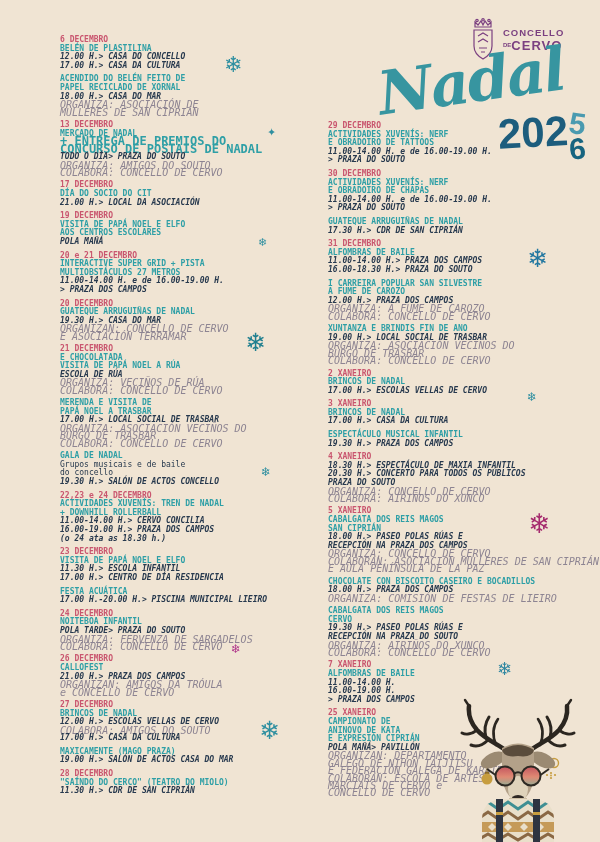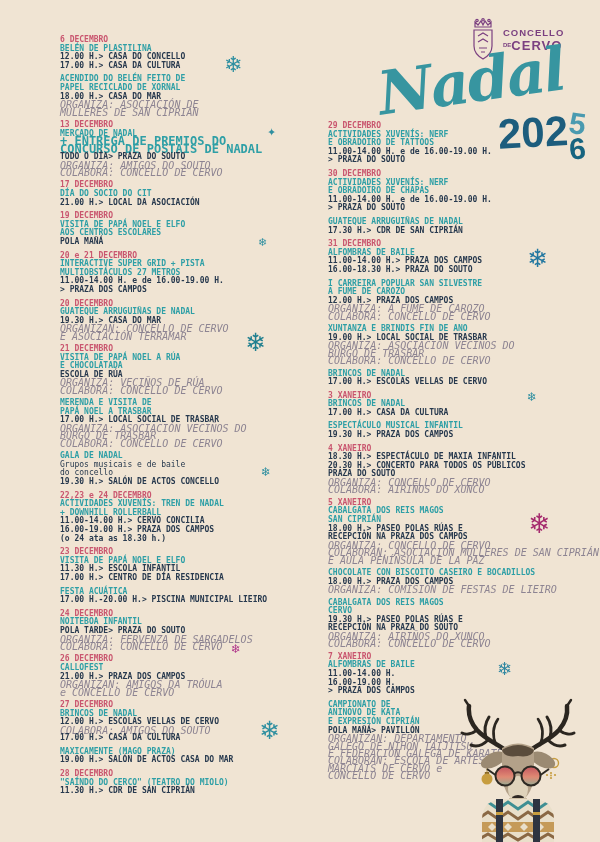--- a/index.html
+++ b/index.html
@@ -11,21 +11,21 @@
   .poster{position:relative;width:600px;height:842px;background:var(--background);
     overflow:hidden;font-family:"DejaVu Sans Mono",monospace;}
   .col{position:absolute;font-size:8px;font-weight:bold;line-height:8.6px;color:var(--body);}
   .col-left{left:60px;top:36px;width:262px;}
   .col-right{left:328px;top:122px;width:268px;}
   .event{margin-bottom:5px;}
   .line{white-space:nowrap;}
   .l-date{color:var(--date);}
   .l-title{color:var(--title);}
   .l-small{color:var(--title);font-size:12px;line-height:7.4px;}
-  .l-bold{color:var(--body);}
+  .l-bold{color:var(--body);font-style:italic;}
   .l-plain{color:var(--body);font-weight:normal;}
   .l-credit{color:var(--credit);font-weight:normal;font-style:italic;font-size:10px;line-height:7.4px;}
   .logo{position:absolute;left:468px;top:18px;display:flex;align-items:center;gap:5px;color:var(--logo);}
   .logo-text{font-family:"Liberation Sans",sans-serif;line-height:1;}
   .logo-line1{font-size:9.5px;font-weight:bold;letter-spacing:1px;}
   .logo-line2{font-size:13px;font-weight:bold;letter-spacing:1px;margin-top:1px;}
   .logo-de{font-size:6px;vertical-align:3px;letter-spacing:0;}
   .script-title{position:absolute;left:356px;top:46px;width:230px;text-align:center;
     font-family:"DejaVu Serif",serif;font-style:italic;font-weight:bold;font-size:60px;
     color:var(--script);transform:rotate(-8deg);letter-spacing:-2px;}
@@ -114,22 +114,22 @@
       </div>
       <div class="event">
         <div class="line l-date">20 DECEMBRO</div>
         <div class="line l-title">GUATEQUE ARRUGUIÑAS DE NADAL</div>
         <div class="line l-bold">19.30 H.&gt; CASA DO MAR</div>
         <div class="line l-credit">ORGANIZAN: CONCELLO DE CERVO</div>
         <div class="line l-credit">E ASOCIACIÓN TERRAMAR</div>
       </div>
       <div class="event">
         <div class="line l-date">21 DECEMBRO</div>
+        <div class="line l-title">E CHOCOLATADA</div>
         <div class="line l-title">VISITA DE PAPÁ NOEL A RÚA</div>
-        <div class="line l-title">E CHOCOLATADA</div>
         <div class="line l-bold">ESCOLA DE RÚA</div>
         <div class="line l-credit">ORGANIZA: VECIÑOS DE RÚA</div>
         <div class="line l-credit">COLABORA: CONCELLO DE CERVO</div>
       </div>
       <div class="event">
         <div class="line l-title">MERENDA E VISITA DE</div>
         <div class="line l-title">PAPÁ NOEL A TRASBAR</div>
         <div class="line l-bold">17.00 H.&gt; LOCAL SOCIAL DE TRASBAR</div>
         <div class="line l-credit">ORGANIZA: ASOCIACIÓN VECIÑOS DO</div>
         <div class="line l-credit">BURGO DE TRASBAR</div>
@@ -223,20 +223,21 @@
         <div class="line l-credit">COLABORA: CONCELLO DE CERVO</div>
       </div>
       <div class="event">
         <div class="line l-title">XUNTANZA E BRINDIS FIN DE ANO</div>
         <div class="line l-bold">19.00 H.&gt; LOCAL SOCIAL DE TRASBAR</div>
         <div class="line l-credit">ORGANIZA: ASOCIACIÓN VECIÑOS DO</div>
         <div class="line l-credit">BURGO DE TRASBAR</div>
         <div class="line l-credit">COLABORA: CONCELLO DE CERVO</div>
       </div>
       <div class="event">
+        <div class="line l-date">2 XANEIRO</div>
         <div class="line l-title">BRINCOS DE NADAL</div>
         <div class="line l-bold">17.00 H.&gt; ESCOLAS VELLAS DE CERVO</div>
       </div>
       <div class="event">
         <div class="line l-date">3 XANEIRO</div>
         <div class="line l-title">BRINCOS DE NADAL</div>
         <div class="line l-bold">17.00 H.&gt; CASA DA CULTURA</div>
       </div>
       <div class="event">
         <div class="line l-title">ESPECTÁCULO MUSICAL INFANTIL</div>
@@ -274,20 +275,21 @@
         <div class="line l-credit">COLABORA: CONCELLO DE CERVO</div>
       </div>
       <div class="event">
         <div class="line l-date">7 XANEIRO</div>
         <div class="line l-title">ALFOMBRAS DE BAILE</div>
         <div class="line l-bold">11.00-14.00 H.</div>
         <div class="line l-bold">16.00-19.00 H.</div>
         <div class="line l-bold">&gt; PRAZA DOS CAMPOS</div>
       </div>
       <div class="event">
+        <div class="line l-date">25 XANEIRO</div>
         <div class="line l-title">CAMPIONATO DE</div>
         <div class="line l-title">ANINOVO DE KATA</div>
         <div class="line l-title">E EXPRESIÓN CIPRIÁN</div>
         <div class="line l-bold">POLA MAÑÁ&gt; PAVILLÓN</div>
         <div class="line l-credit">ORGANIZAN: DEPARTAMENTO</div>
         <div class="line l-credit">GALEGO DE NIHON TAIJITSU</div>
         <div class="line l-credit">E FEDERACIÓN GALEGA DE KARATE</div>
         <div class="line l-credit">COLABORAN: ESCOLA DE ARTES</div>
         <div class="line l-credit">MARCIAIS DE CERVO e</div>
         <div class="line l-credit">CONCELLO DE CERVO</div>

